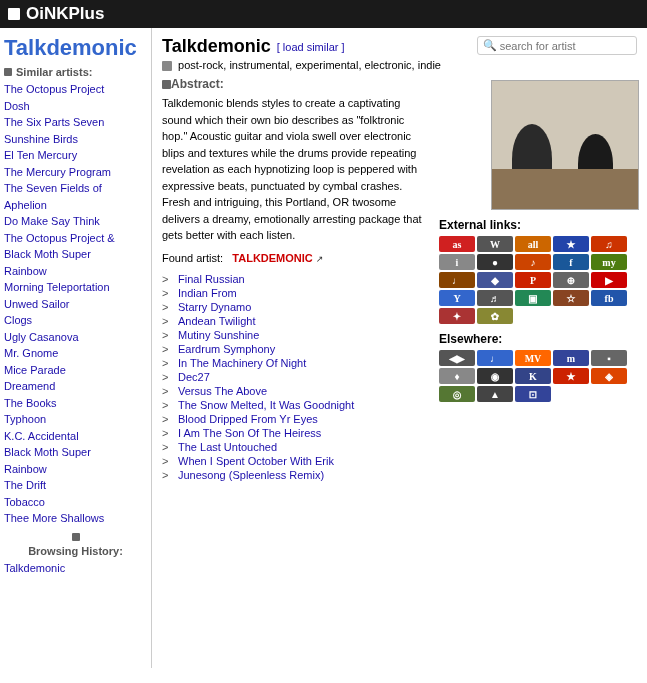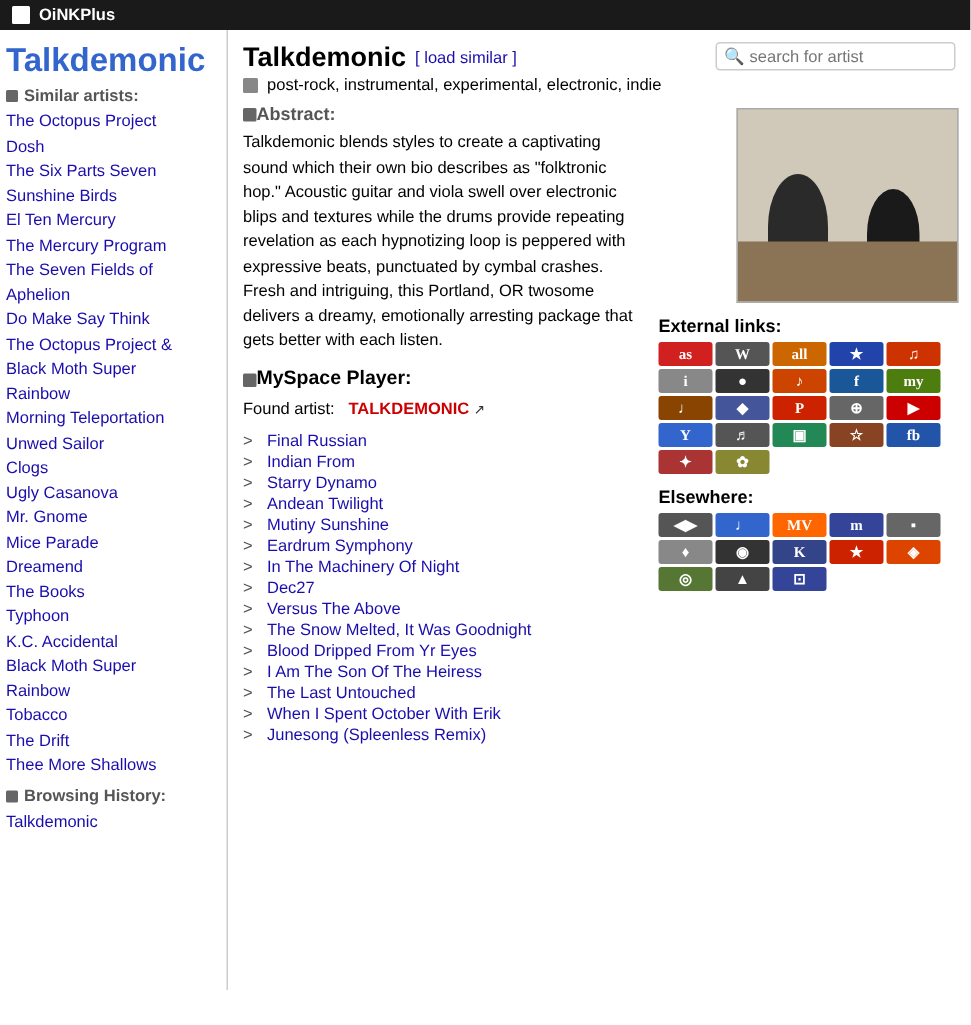--- a/index.html
+++ b/index.html
@@ -2,21 +2,21 @@
 <html><head>
   <meta charset="utf-8">
   <style>
     * { margin: 0; padding: 0; box-sizing: border-box; }
     body { font-family: Arial, Helvetica, sans-serif; font-size: 12px; background: #fff; color: #000; width: 647px; }
 
     #titlebar {
       background: #1a1a1a;
       color: #fff;
       padding: 4px 8px;
-      font-size: 11px;
+      font-size: 17px;
       font-weight: bold;
       display: flex;
       align-items: center;
       gap: 6px;
     }
     #titlebar .logo-icon {
       display: inline-block;
       width: 12px; height: 12px;
       background: #fff;
       border-radius: 1px;
@@ -315,26 +315,26 @@
         <a class="sidebar-link">Clogs</a>
         <a class="sidebar-link">Ugly Casanova</a>
         <a class="sidebar-link">Mr. Gnome</a>
         <a class="sidebar-link">Mice Parade</a>
         <a class="sidebar-link">Dreamend</a>
         <a class="sidebar-link">The Books</a>
         <a class="sidebar-link">Typhoon</a>
         <a class="sidebar-link">K.C. Accidental</a>
         <a class="sidebar-link">Black Moth Super</a>
         <a class="sidebar-link">Rainbow</a>
+        <a class="sidebar-link">The Drift</a>
         <a class="sidebar-link">Tobacco</a>
-        <a class="sidebar-link">The Drift</a>
         <a class="sidebar-link">Thee More Shallows</a>
       </div>
 
-    <div class="sidebar-section-title" style="">
+    <div class="sidebar-section-title" style="flex-direction:column;">
       <span class="bullet"></span>
       <span>Browsing History:</span>
     </div>
 
     <div id="browsing-history-container">
         <a class="sidebar-link">Talkdemonic</a>
       </div>
   </div>
 
   <div id="content">
@@ -408,24 +408,20 @@
           <span class="ext-icon" style="background: rgb(51, 68, 136);">K</span>
           <span class="ext-icon" style="background: rgb(204, 34, 0);">★</span>
           <span class="ext-icon" style="background: rgb(221, 68, 0);">◈</span>
           <span class="ext-icon" style="background: rgb(85, 119, 51);">◎</span>
           <span class="ext-icon" style="background: rgb(68, 68, 68);">▲</span>
           <span class="ext-icon" style="background: rgb(51, 68, 153);">⊡</span>
         </div>
     </div>
 
     <div class="myspace-section">
-      <div class="section-header">
-        <span class="bullet-sq"></span>
-        <span class="myspace-title">MySpace Player:</span>
-      </div>
       <div class="found-artist-row">
         <span>Found artist:</span>
         &nbsp;
         <a class="found-artist-link">TALKDEMONIC</a>
         <span style="color:#333; font-size:9px;"> ↗</span>
       </div>
     </div>
 
     <ul class="track-list" id="track-list-container">
         <li class="track-item">

